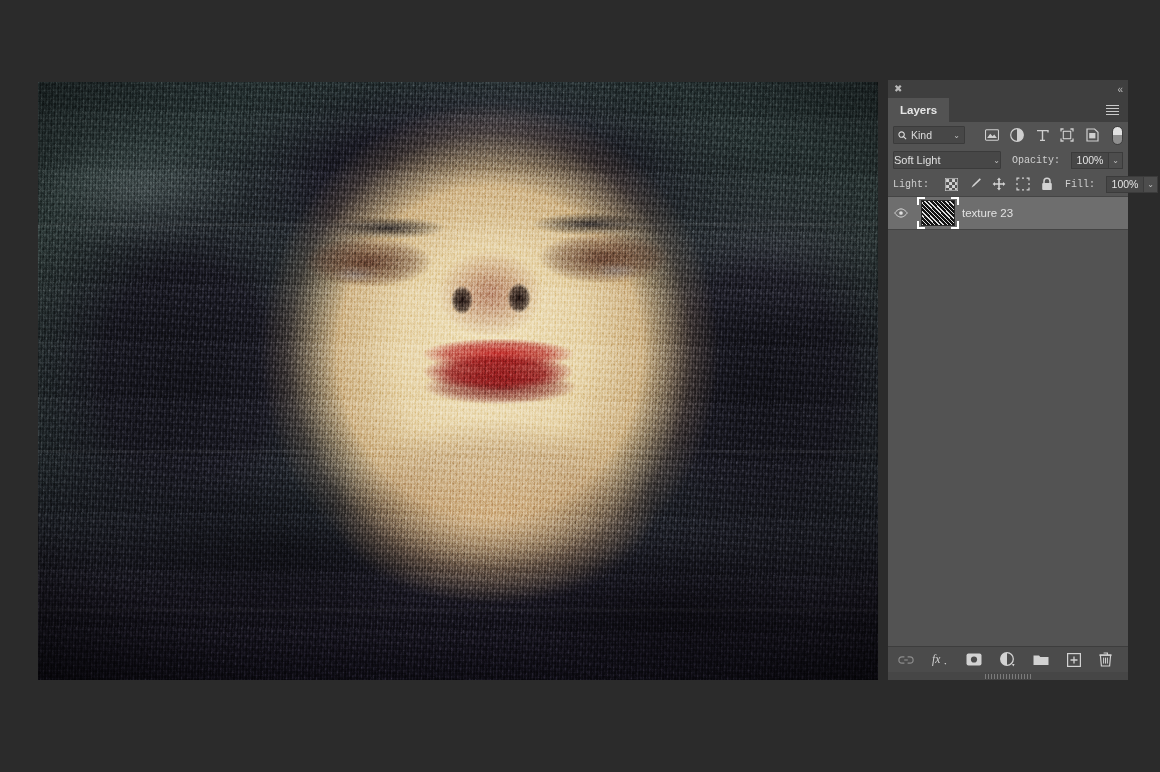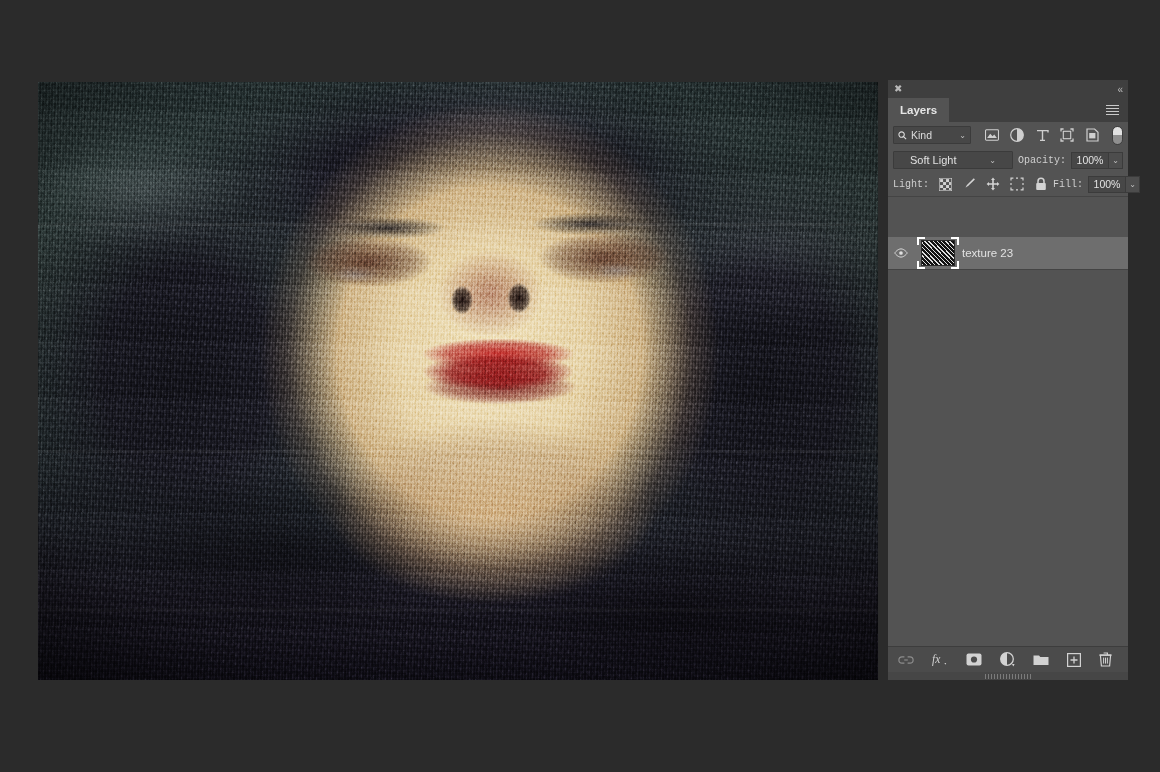--- a/index.html
+++ b/index.html
@@ -126,21 +126,21 @@
   .pnl-tab {
     background: #535353; color: #e6e6e6;
     font-size: 11.5px; font-weight: bold;
     display: flex; align-items: center; padding: 0 12px; cursor: pointer;
   }
   .pnl-menu { display: flex; align-items: center; padding: 0 9px; cursor: pointer; }
   .pnl-menu i { display: block; width: 13px; height: 1.5px; background: #c9c9c9; margin: 1.5px 0; }
 
   .pnl-body { background: #535353; flex: 0 0 auto; }
 
-  .row { display: flex; align-items: center; height: 24px; padding: 0 5px; gap: 5px; }
+  .row { display: flex; align-items: center; height: 24px; padding: 0 5px; gap: 11px; }
   .row.filters { height: 26px; }
 
   .kind-select {
     width: 88px; height: 18px; background: #474747; border: 1px solid #3b3b3b;
     border-radius: 1px; display: flex; align-items: center; gap: 4px;
     padding: 0 4px; color: #dcdcdc; font-size: 10.5px; cursor: pointer;
   }
   .kind-select .lbl { flex: 1; }
   .chev { color: #c0c0c0; font-size: 8px; }
 
@@ -149,41 +149,41 @@
   .ficon svg { display: block; }
   .toggle-pill {
     width: 11px; height: 19px; border-radius: 6px;
     background: linear-gradient(to bottom, #e2e2e2 0 45%, #8f8f8f 45% 100%);
     border: 1px solid #3f3f3f; margin-left: 3px; cursor: pointer;
   }
 
   .blend-select {
     width: 132px; height: 18px; background: #474747; border: 1px solid #3b3b3b;
     border-radius: 1px; display: flex; align-items: center;
-    padding: 0 16px; color: #e0e0e0; font-size: 11px; cursor: pointer;
+    padding: 0 0; color: #e0e0e0; font-size: 11px; cursor: pointer;
   }
   .blend-select .lbl { flex: 1; }
   .fieldlabel { color: #d0d0d0; font-size: 10px; white-space: nowrap; font-family: Liberation Mono, monospace; }
   .numfield {
     width: 38px; height: 17px; background: #474747; border: 1px solid #3b3b3b;
     color: #e3e3e3; font-size: 10.5px; display: flex; align-items: center;
     justify-content: center; cursor: text;
   }
   .numchev {
     width: 14px; height: 17px; background: #4d4d4d; border: 1px solid #3b3b3b;
     border-left: none; display: flex; align-items: center; justify-content: center; cursor: pointer;
   }
 
   .lockicons { display: flex; align-items: center; gap: 10px; margin-left: 4px; }
   .lockicon { width: 14px; height: 14px; color: #d3d3d3; cursor: pointer; display:flex; align-items:center; justify-content:center;}
 
   .divider { height: 1px; background: #444; }
 
   
-  .layer-list { flex: 1 1 auto; background: #535353; overflow: hidden; margin-top: 40px; }
+  .layer-list { flex: 1 1 auto; background: #535353; overflow: hidden; }
   .layer-row {
     height: 33px; display: flex; align-items: center;
     border-bottom: 1px solid #444; cursor: pointer;
   }
   .layer-row.selected { background: #6e6e6e; }
   .eye-cell { width: 26px; display: flex; align-items: center; justify-content: center; cursor: pointer; }
   .thumb-cell { width: 48px; display: flex; align-items: center; justify-content: center; position: relative; }
   .thumb {
     width: 34px; height: 26px; border: 1px solid #2a2a2a; background: #333;
     position: relative; overflow: hidden;

